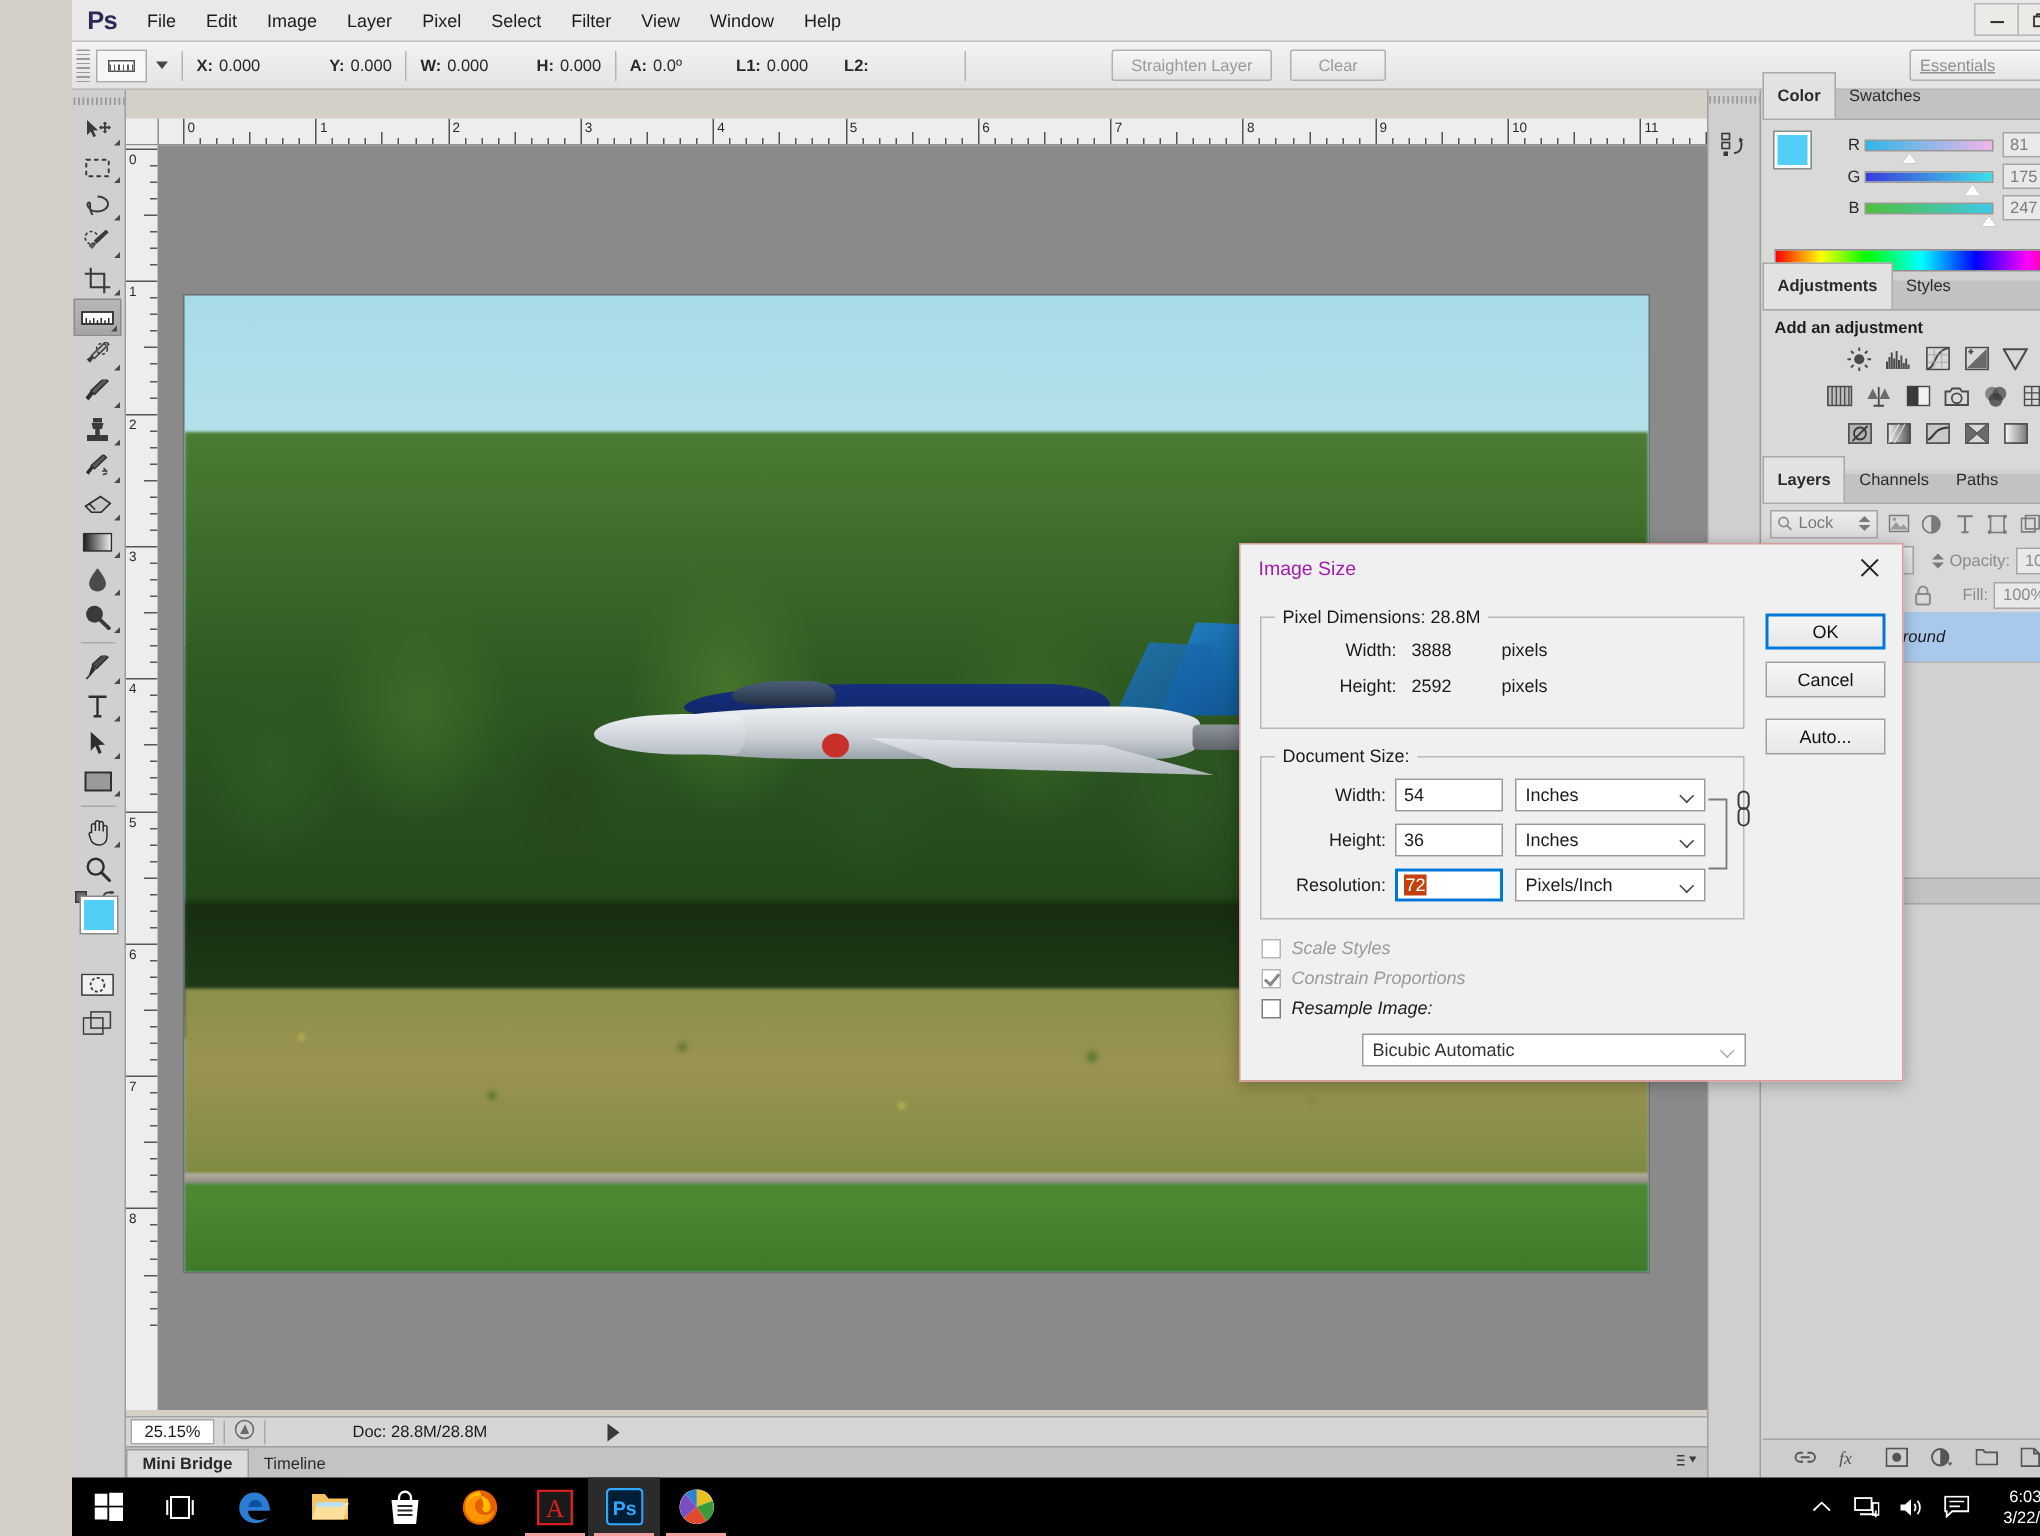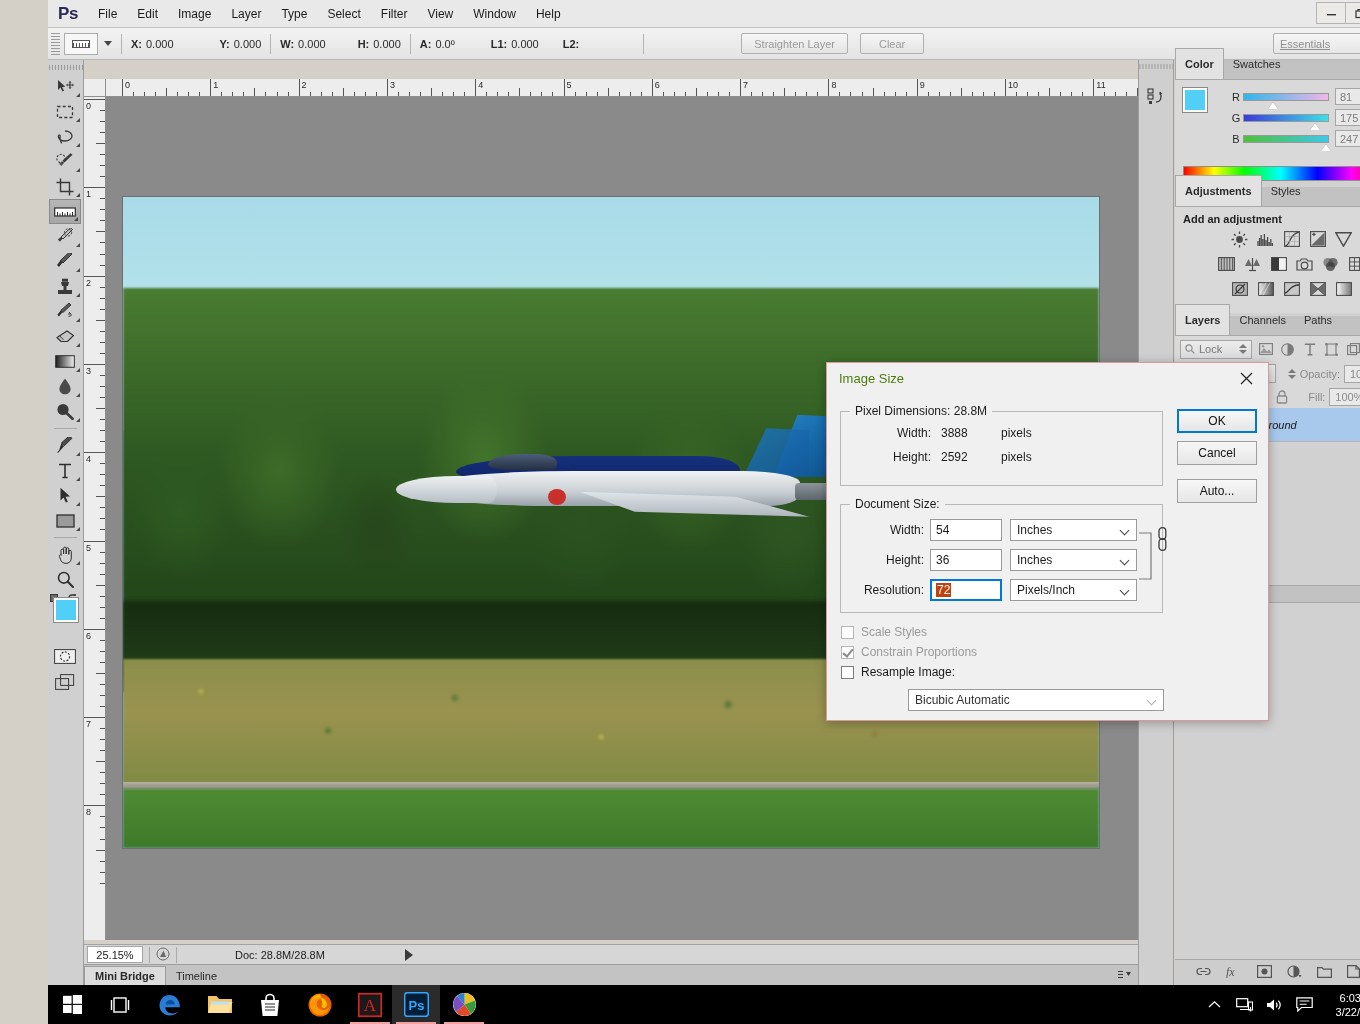--- a/index.html
+++ b/index.html
@@ -285,21 +285,21 @@
   .minipanel-tabs { height:18px; background:#c2c2c2; display:flex; align-items:center; position:relative;
     border-top:1px solid #a8a8a8; border-bottom:1px solid #a8a8a8; }
 
   
   .dialog {
     position: absolute; left: 778px; top: 362px; width: 443px; height: 359px;
     background: #f0f0f0; border: 1px solid #d89a9a;
     box-shadow: 0 2px 10px rgba(0,0,0,.28);
   }
   .dlg-title { height: 30px; display:flex; align-items:center; padding-left:12px;
-    font-size:13px; color:#4d7c0f; }
+    font-size:13px; color:#a21caf; }
   .dlg-close { position:absolute; right:4px; top:2px; width:36px; height:26px;
     display:flex; align-items:center; justify-content:center; font-size:15px; color:#222; }
   .fieldset { position:absolute; border:1px solid #b8b8b8; }
   .legend { position:absolute; top:-8px; left:9px; background:#f0f0f0; padding:0 5px;
     font-size:12px; color:#1b1b1b; white-space:nowrap; }
   .frow { display:flex; align-items:center; font-size:12px; }
   .flabel { text-align:right; color:#1b1b1b; }
   .finput { height:22px; border:1px solid #9a9a9a; background:#fff; font-size:12px;
     display:flex; align-items:center; padding:0 5px; }
   .finput.focus { border:2px solid #0078d7; padding:0 4px; }
@@ -335,21 +335,21 @@
 <body>
 
 <div id="app">
 
   <div class="menubar">
     <div class="ps-logo">Ps</div>
     <div class="menu-item">File</div>
     <div class="menu-item">Edit</div>
     <div class="menu-item">Image</div>
     <div class="menu-item">Layer</div>
-    <div class="menu-item">Type</div>
+    <div class="menu-item">Pixel</div>
     <div class="menu-item">Select</div>
     <div class="menu-item">Filter</div>
     <div class="menu-item">View</div>
     <div class="menu-item">Window</div>
     <div class="menu-item">Help</div>
     <div class="win-ctrls">
       <div class="win-btn">
         <svg width="11" height="11" viewBox="0 0 11 11">
             <rect x="1" y="6" width="9" height="1.4" fill="#333"></rect>
           </svg>
@@ -1279,21 +1279,21 @@
     <div class="chain" style="left:310px; top:162px;">
       <svg width="36" height="62" viewBox="0 0 36 62">
         <path d="M2,8 H14 V54 H2" fill="none" stroke="#7a7a7a" stroke-width="1.2"></path>
         <g stroke="#3a3a3a" stroke-width="1.3" fill="none">
           <path d="M22,6 a3.4,3.4 0 0 1 6.8,0 v5 a3.4,3.4 0 0 1 -6.8,0 Z"></path>
           <path d="M22,17 a3.4,3.4 0 0 1 6.8,0 v5 a3.4,3.4 0 0 1 -6.8,0 Z"></path>
         </g>
       </svg>
     </div>
 
-    <div style="position:absolute; left:14px; top:262px;">
+    <div style="position:absolute; left:14px; top:262px;font-style:italic;">
       <div class="cbrow">
         <span class="cbox dim"></span>
         <span class="cb-dimlabel">Scale Styles</span>
       </div>
       <div class="cbrow" style="margin-top:6px">
         <span class="cbox dim checked"></span>
         <span class="cb-dimlabel">Constrain Proportions</span>
       </div>
       <div class="cbrow" style="margin-top:6px">
         <span class="cbox"></span>

